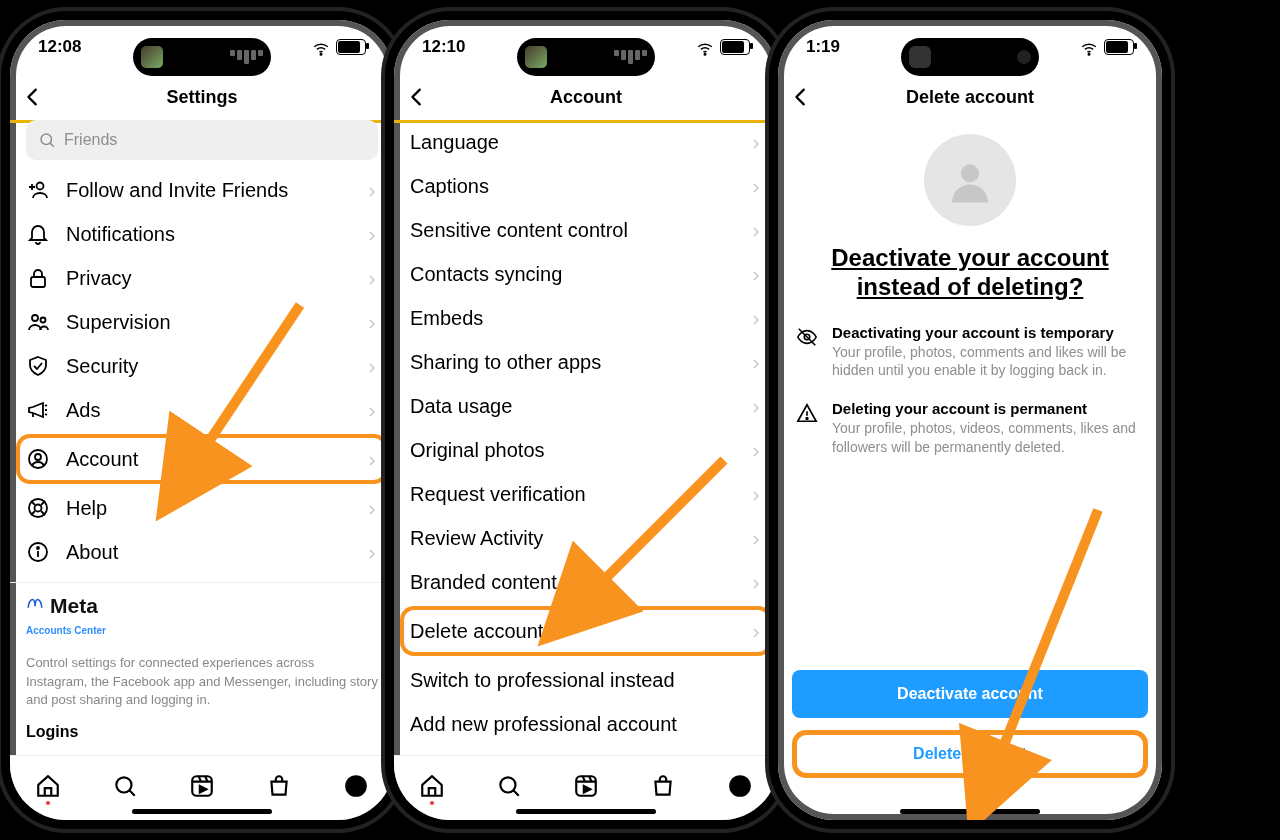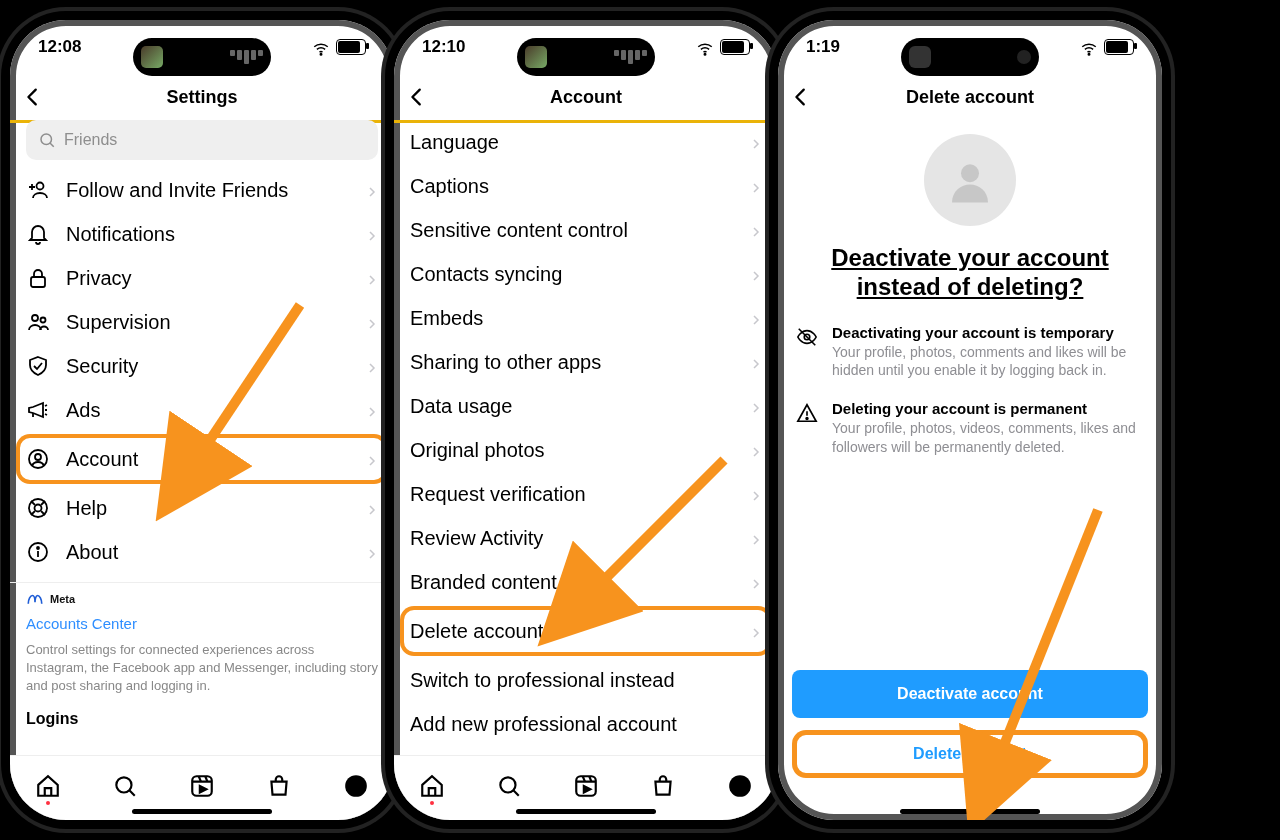--- a/index.html
+++ b/index.html
@@ -119,22 +119,22 @@
     margin: 2px -10px;
     padding: 0 10px;
     height:50px;
   }
   .row.noicon .label{margin-left:0;}
   .linkblue { color:#2e8eff; }
 
   hr.sep { border:none; border-top:1px solid #eee; margin:8px -16px; }
 
   .meta-block { font-size:13px; color:#888; line-height:1.4;}
-  .meta-block .mhead{display:flex;align-items:center;gap:6px;color:#111;font-weight:600;font-size:11px;margin-bottom:4px;}
-  .meta-block .mlink{color:#2e8eff;font-size:15px;font-weight:400;display:block;margin-bottom:7px;}
+  .meta-block .mhead{display:flex;align-items:flex-start;gap:6px;color:#111;font-weight:600;font-size:21px;margin-bottom:4px;}
+  .meta-block .mlink{color:#2e8eff;font-size:10px;font-weight:700;display:block;margin-bottom:16px;}
   .logins {font-weight:700;font-size:16px;margin-top:14px;color:#000;}
 
   
   .tabbar {
     position:absolute;
     left:0;right:0;bottom:0;height:60px;
     border-top:1px solid #eee;
     background:#fff;
     display:flex; justify-content:space-around; align-items:center;
     padding-bottom:4px;

